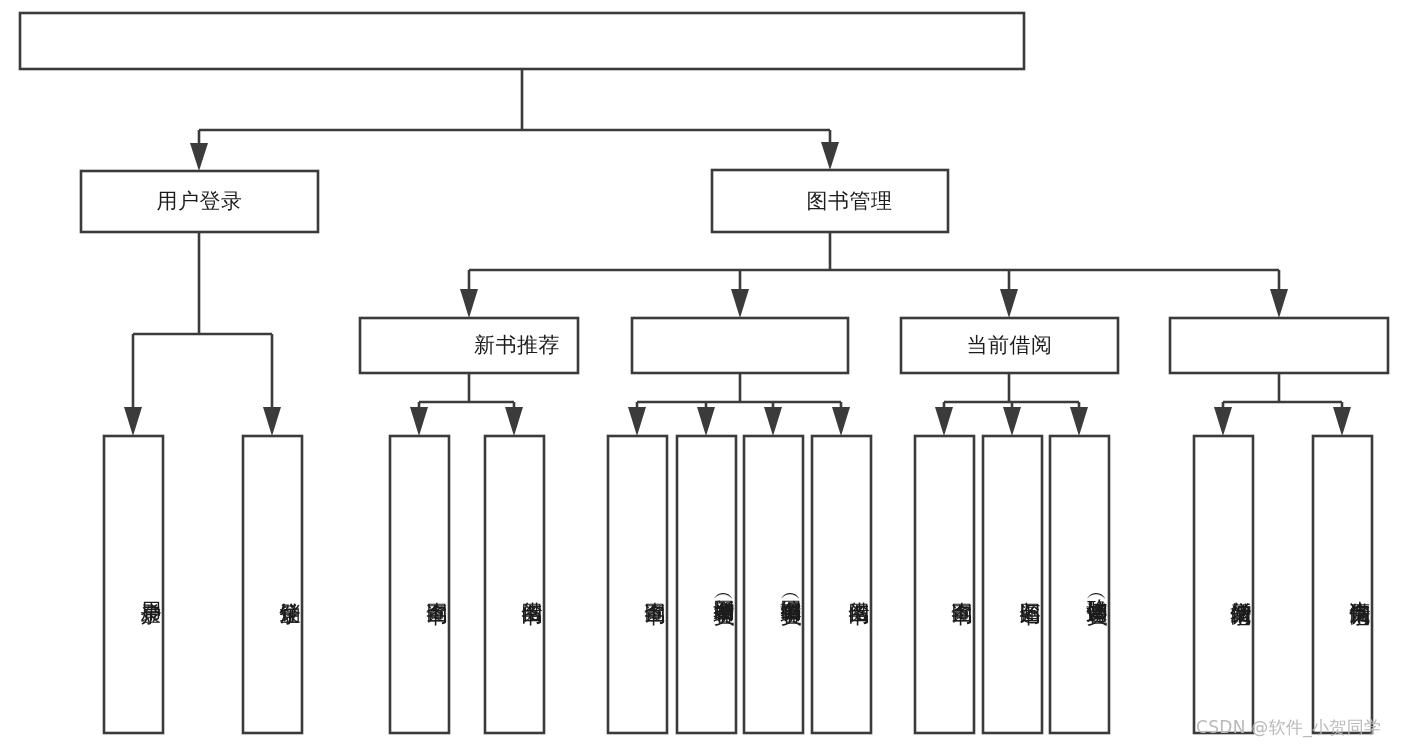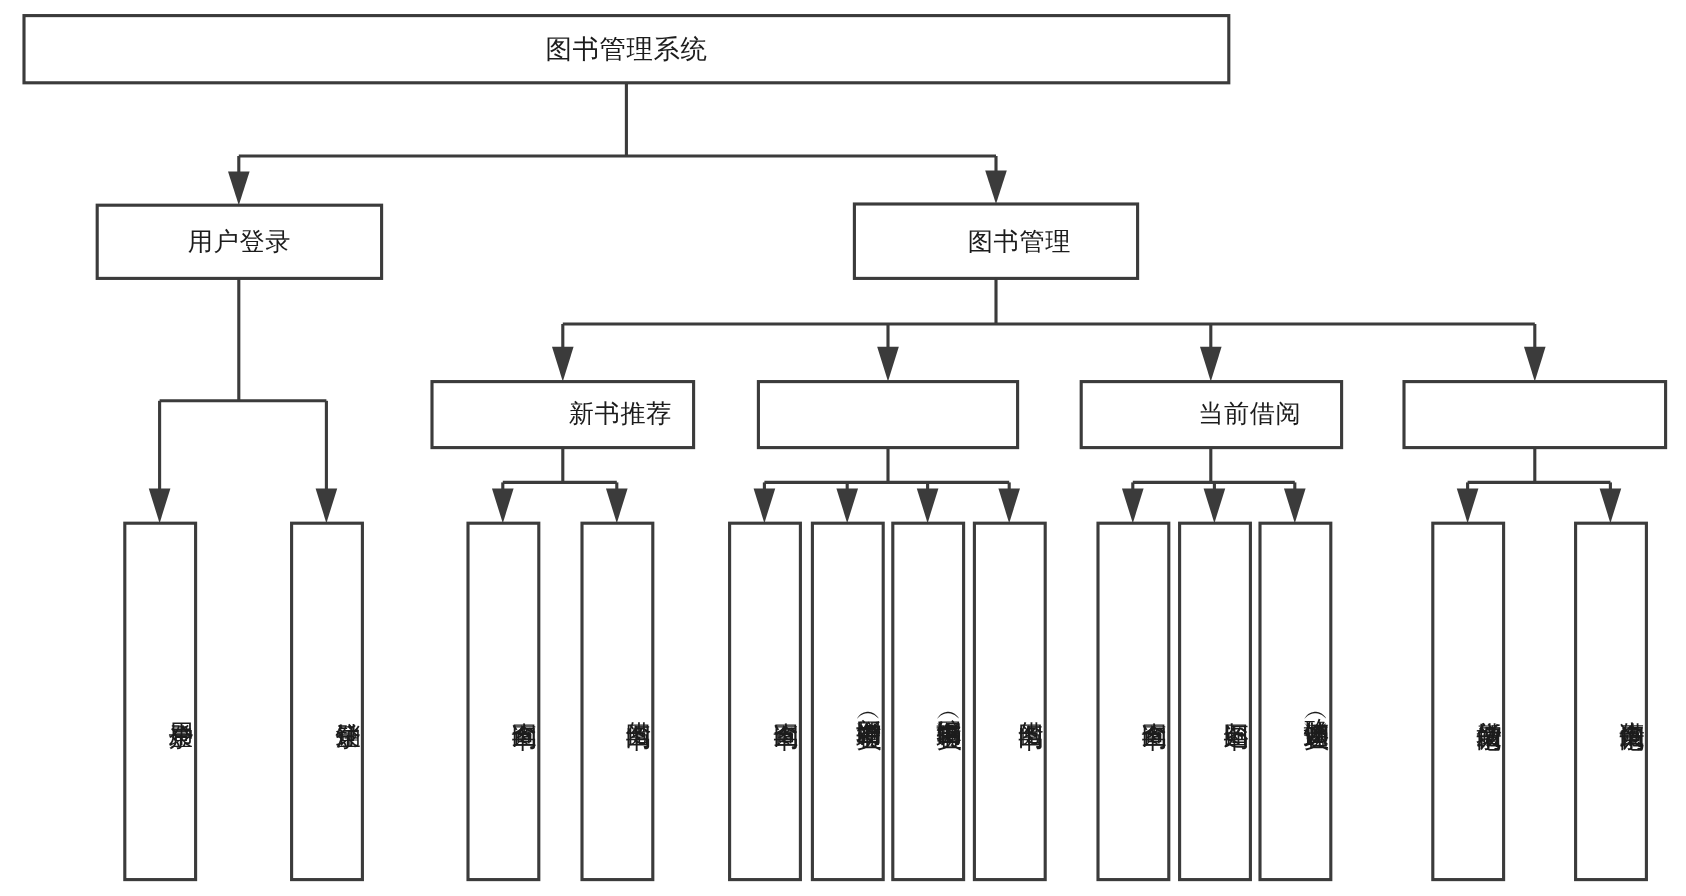--- a/index.html
+++ b/index.html
@@ -193,36 +193,36 @@
     <rect class="node-box-leaf" x="677" y="436" width="59" height="297"></rect>
     <rect class="node-box-leaf" x="744" y="436" width="59" height="297"></rect>
     <rect class="node-box-leaf" x="812" y="436" width="59" height="297"></rect>
     <rect class="node-box-leaf" x="915" y="436" width="59" height="297"></rect>
     <rect class="node-box-leaf" x="983" y="436" width="59" height="297"></rect>
     <rect class="node-box-leaf" x="1050" y="436" width="59" height="297"></rect>
     <rect class="node-box-leaf" x="1194" y="436" width="59" height="297"></rect>
     <rect class="node-box-leaf" x="1313" y="436" width="59" height="297"></rect>
   </svg>
 
-  <div class="node-label label-root" style="left:20px; top:13px; width:1004px; height:56px;">图书管理系统</div>
 
   <div class="node-label label-h" style="left:81px; top:171px; width:237px; height:61px;">用户登录</div>
   <div class="node-label label-h" style="left:712px; top:170px; width:275px; height:62px;">图书管理</div>
 
   <div class="node-label label-h" style="left:360px; top:318px; width:218px; height:55px;padding-left:48px;">新书推荐</div>
-  <div class="node-label label-h" style="left:901px; top:318px; width:217px; height:55px;margin-left:32px;">当前借阅</div>
+  <div class="node-label label-h" style="left:901px; top:318px; width:217px; height:55px;">当前借阅</div>
 
   <div class="node-label label-v" style="left:104px; top:436px; width:59px; height:297px;">用户登录</div>
   <div class="node-label label-v" style="left:243px; top:436px; width:59px; height:297px;">注销登录</div>
   <div class="node-label label-v" style="left:390px; top:436px; width:59px; height:297px;">查询图书</div>
   <div class="node-label label-v" style="left:485px; top:436px; width:59px; height:297px;">借阅图书</div>
   <div class="node-label label-v" style="left:608px; top:436px; width:59px; height:297px;">查询图书</div>
   <div class="node-label label-v" style="left:677px; top:436px; width:59px; height:297px;">新增图书（管理员）</div>
   <div class="node-label label-v" style="left:744px; top:436px; width:59px; height:297px;">编辑图书（管理员）</div>
   <div class="node-label label-v" style="left:812px; top:436px; width:59px; height:297px;">借阅图书</div>
   <div class="node-label label-v" style="left:915px; top:436px; width:59px; height:297px;">查询图书</div>
   <div class="node-label label-v" style="left:983px; top:436px; width:59px; height:297px;">归还图书</div>
   <div class="node-label label-v" style="left:1050px; top:436px; width:59px; height:297px;">确认归还（管理员）</div>
   <div class="node-label label-v" style="left:1194px; top:436px; width:59px; height:297px;">新增借阅记录</div>
   <div class="node-label label-v" style="left:1313px; top:436px; width:59px; height:297px;">查询借阅记录</div>
 
+  <div class="watermark">CSDN @软件_小贺同学</div>
 
 </div>
 
 </body></html>

